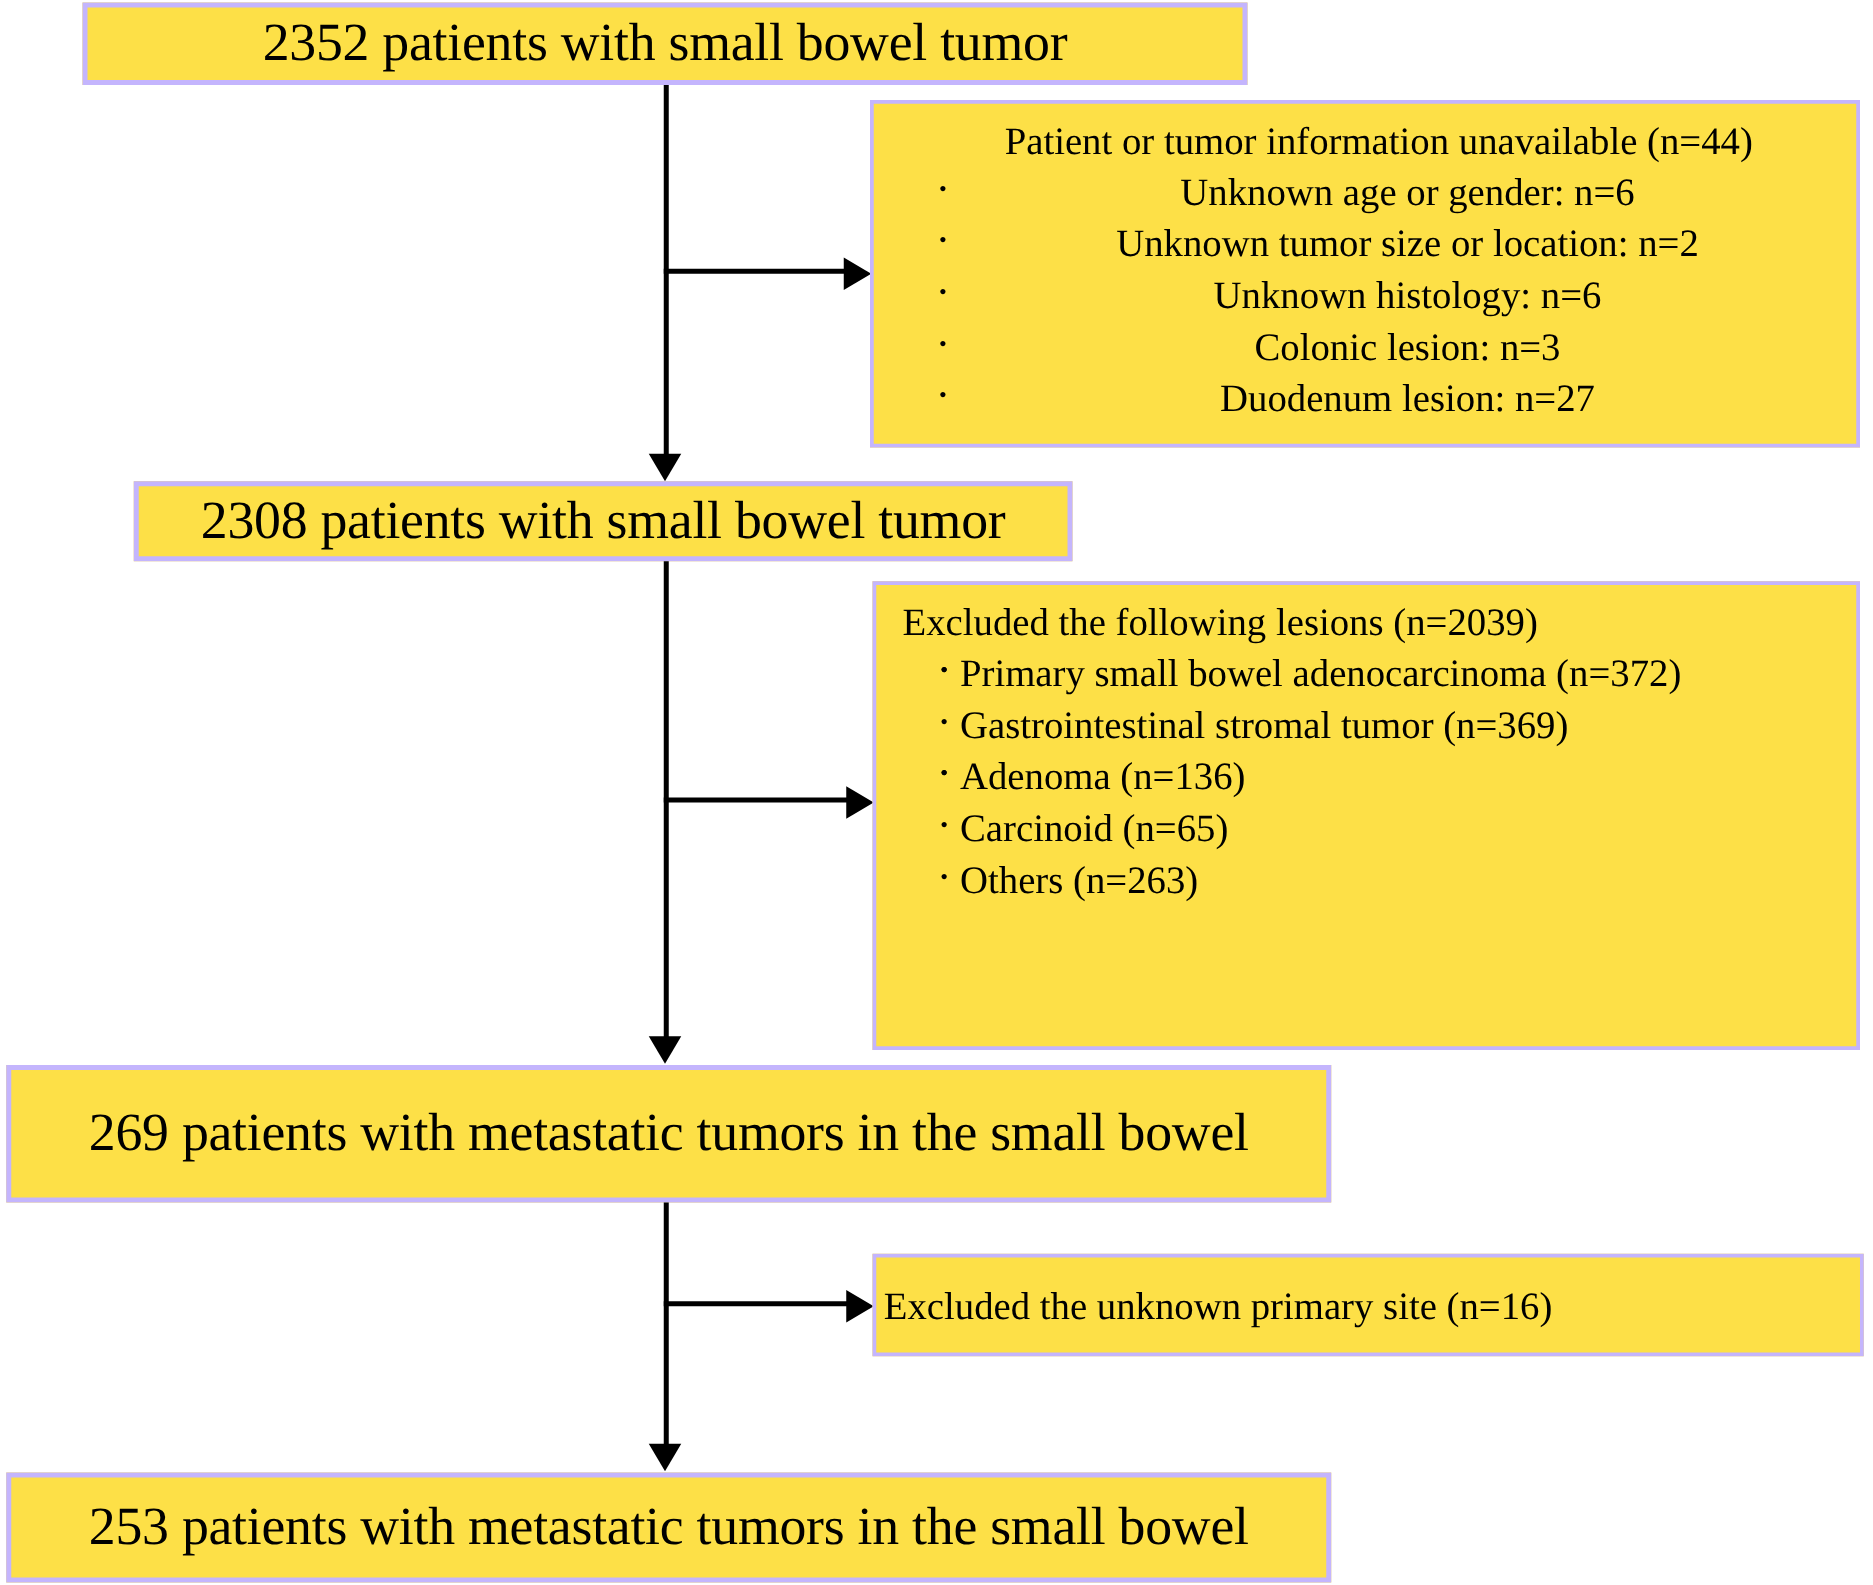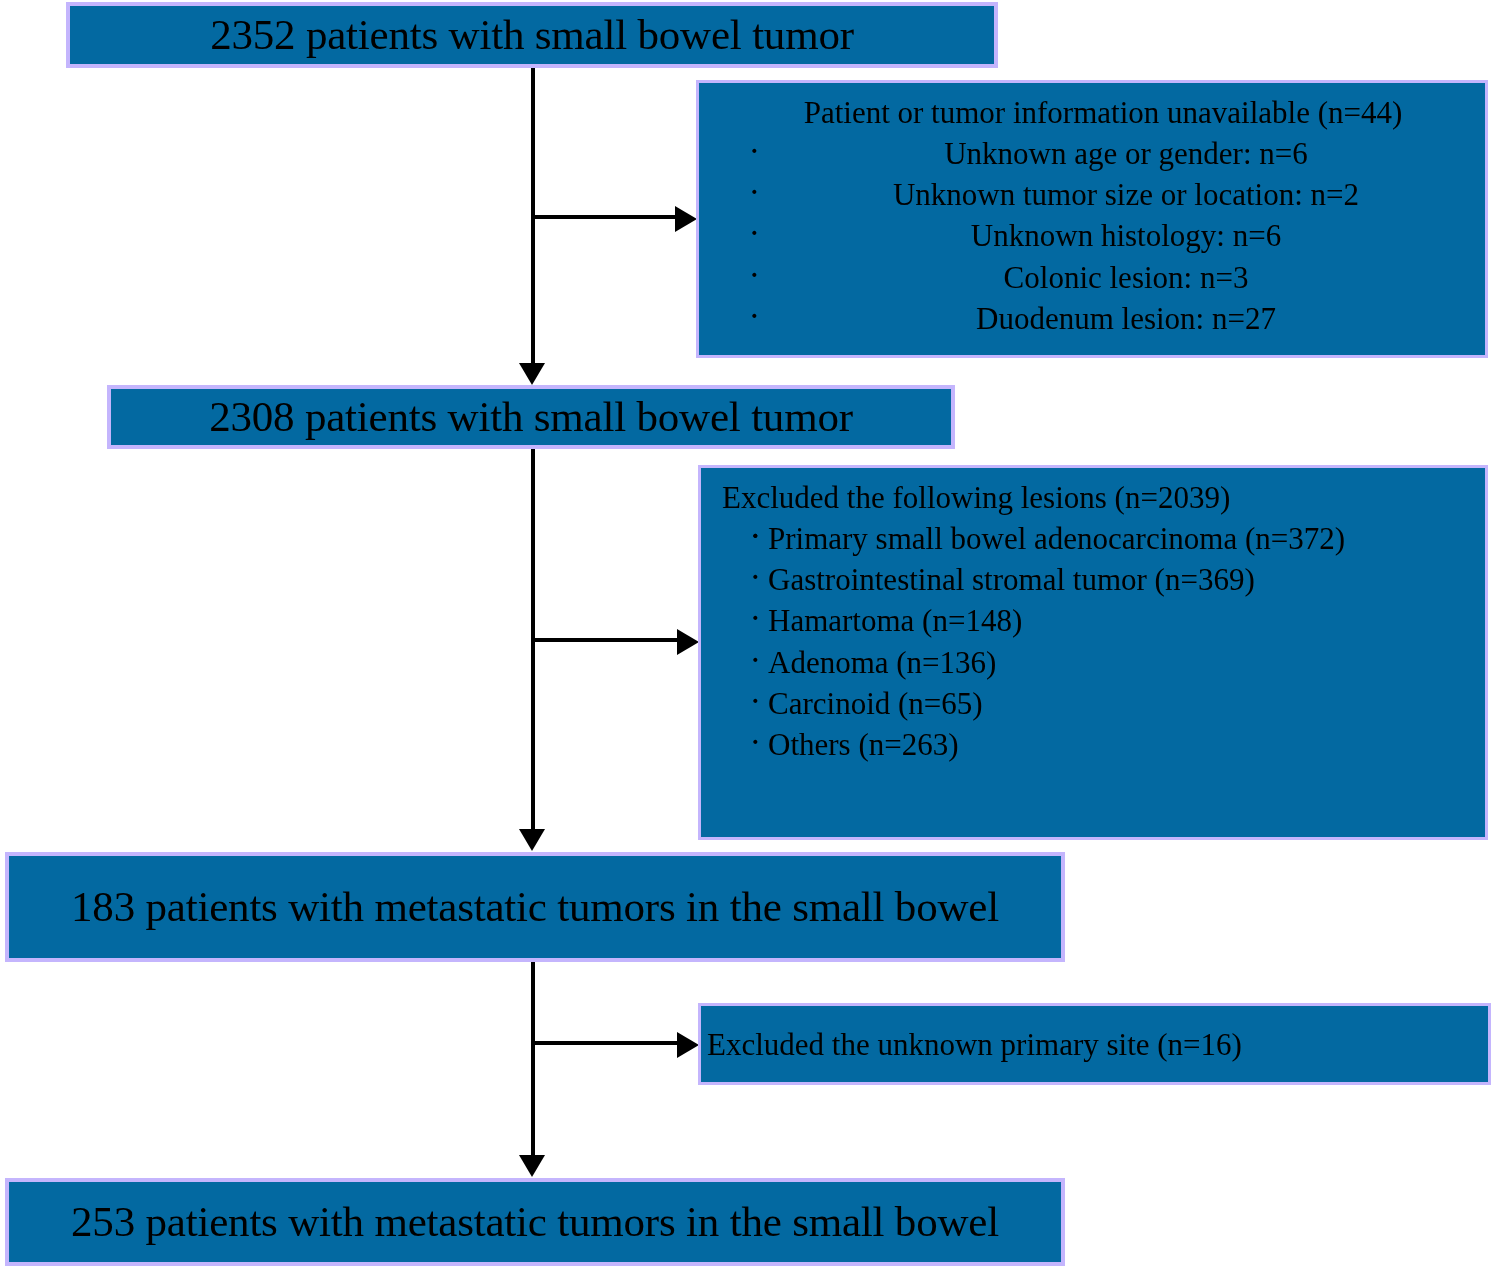--- a/index.html
+++ b/index.html
@@ -17,21 +17,21 @@
     width: 1498px;
     height: 1268px;
     background: #ffffff;
     overflow: hidden;
   }
   
   .box {
     position: absolute;
     box-sizing: border-box;
     border: 1px solid #c4b5fd;
-    background: #0369a1;
+    background: #fde047;
     display: flex;
     align-items: center;
     justify-content: center;
   }
   .box.main {
     border-width: 4px;
   }
   .box .box-text {
     font-size: 43px;
     line-height: 1.05;
@@ -140,21 +140,21 @@
         <span class="bullet">・</span>
         <span>Colonic lesion: n=3</span>
       </li>
       <li>
         <span class="bullet">・</span>
         <span>Duodenum lesion: n=27</span>
       </li>
     </ul>
   </div>
 
-  <div class="box main" style="left:107px; top:385px; width:848px; height:64px;">
+  <div class="box main" style="left:107px; top:385px; width:751px; height:64px;">
     <span class="box-text">2308 patients with small bowel tumor</span>
   </div>
 
   <div class="vline" style="left:531px; top:449px; height:381px;"></div>
   <div class="arrow-down" style="left:519px; top:829px;"></div>
 
   <div class="hline" style="left:531px; top:638px; width:148px;"></div>
   <div class="arrow-right" style="left:677px; top:629px;"></div>
 
   <div class="box side" style="left:698px; top:465px; width:790px; height:375px;padding-left:21px;">
@@ -166,39 +166,38 @@
       <li>
         <span class="bullet">・</span>
         <span>Primary small bowel adenocarcinoma (n=372)</span>
       </li>
       <li>
         <span class="bullet">・</span>
         <span>Gastrointestinal stromal tumor (n=369)</span>
       </li>
       <li>
         <span class="bullet">・</span>
-        <span>Hamartoma (n=148)</span>
       </li>
       <li>
         <span class="bullet">・</span>
         <span>Adenoma (n=136)</span>
       </li>
       <li>
         <span class="bullet">・</span>
         <span>Carcinoid (n=65)</span>
       </li>
       <li>
         <span class="bullet">・</span>
         <span>Others (n=263)</span>
       </li>
     </ul>
   </div>
 
   <div class="box main" style="left:5px; top:852px; width:1060px; height:110px;">
-    <span class="box-text">183 patients with metastatic tumors in the small bowel</span>
+    <span class="box-text">269 patients with metastatic tumors in the small bowel</span>
   </div>
 
   <div class="vline" style="left:531px; top:962px; height:194px;"></div>
   <div class="arrow-down" style="left:519px; top:1155px;"></div>
 
   <div class="hline" style="left:531px; top:1041px; width:148px;"></div>
   <div class="arrow-right" style="left:677px; top:1032px;"></div>
 
   <div class="box side single" style="left:698px; top:1003px; width:793px; height:82px;">
     <div class="side-title">Excluded the unknown primary site (n=16)</div>

